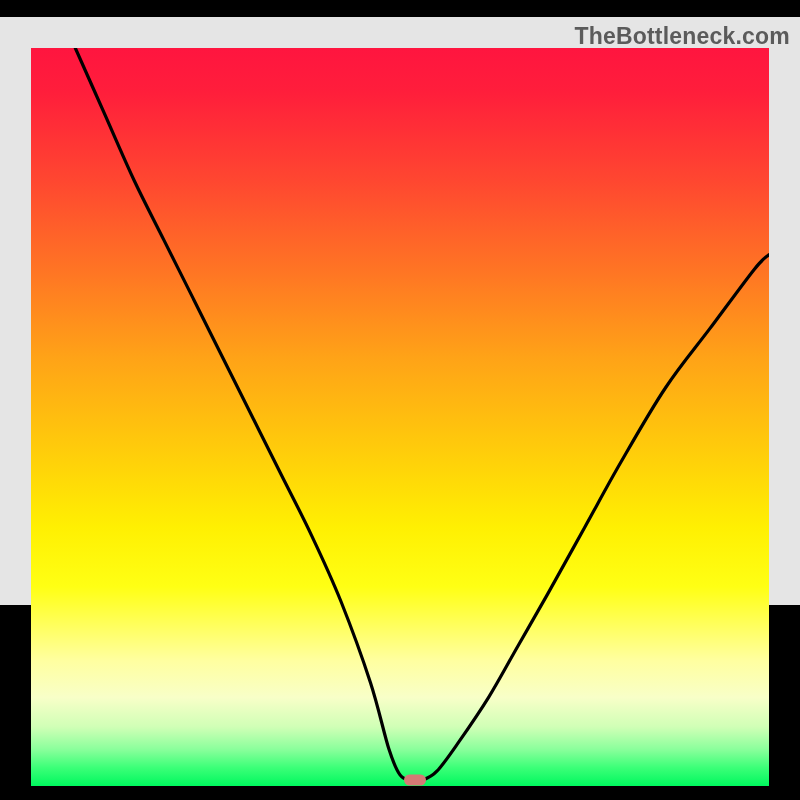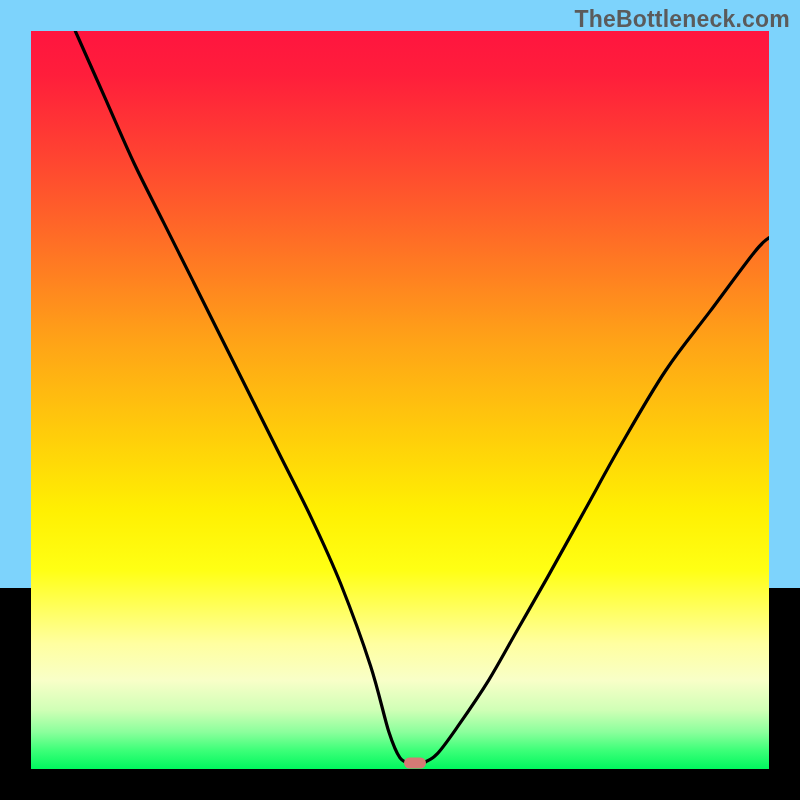--- a/index.html
+++ b/index.html
@@ -7,21 +7,22 @@
     padding: 0;
     width: 800px;
     height: 800px;
     background: #000;
     overflow: hidden;
   }
   .frame {
     position: relative;
     width: 800px;
     height: 588px;
-    background: #7dd3fc;
+    background: #e5e5e5;
+    margin-top: 17px;
   }
   .plot-area {
     position: absolute;
     left: 31px;
     top: 31px;
     width: 738px;
     height: 738px;
     background: linear-gradient(
       to bottom,
       #ff153f 0%,

